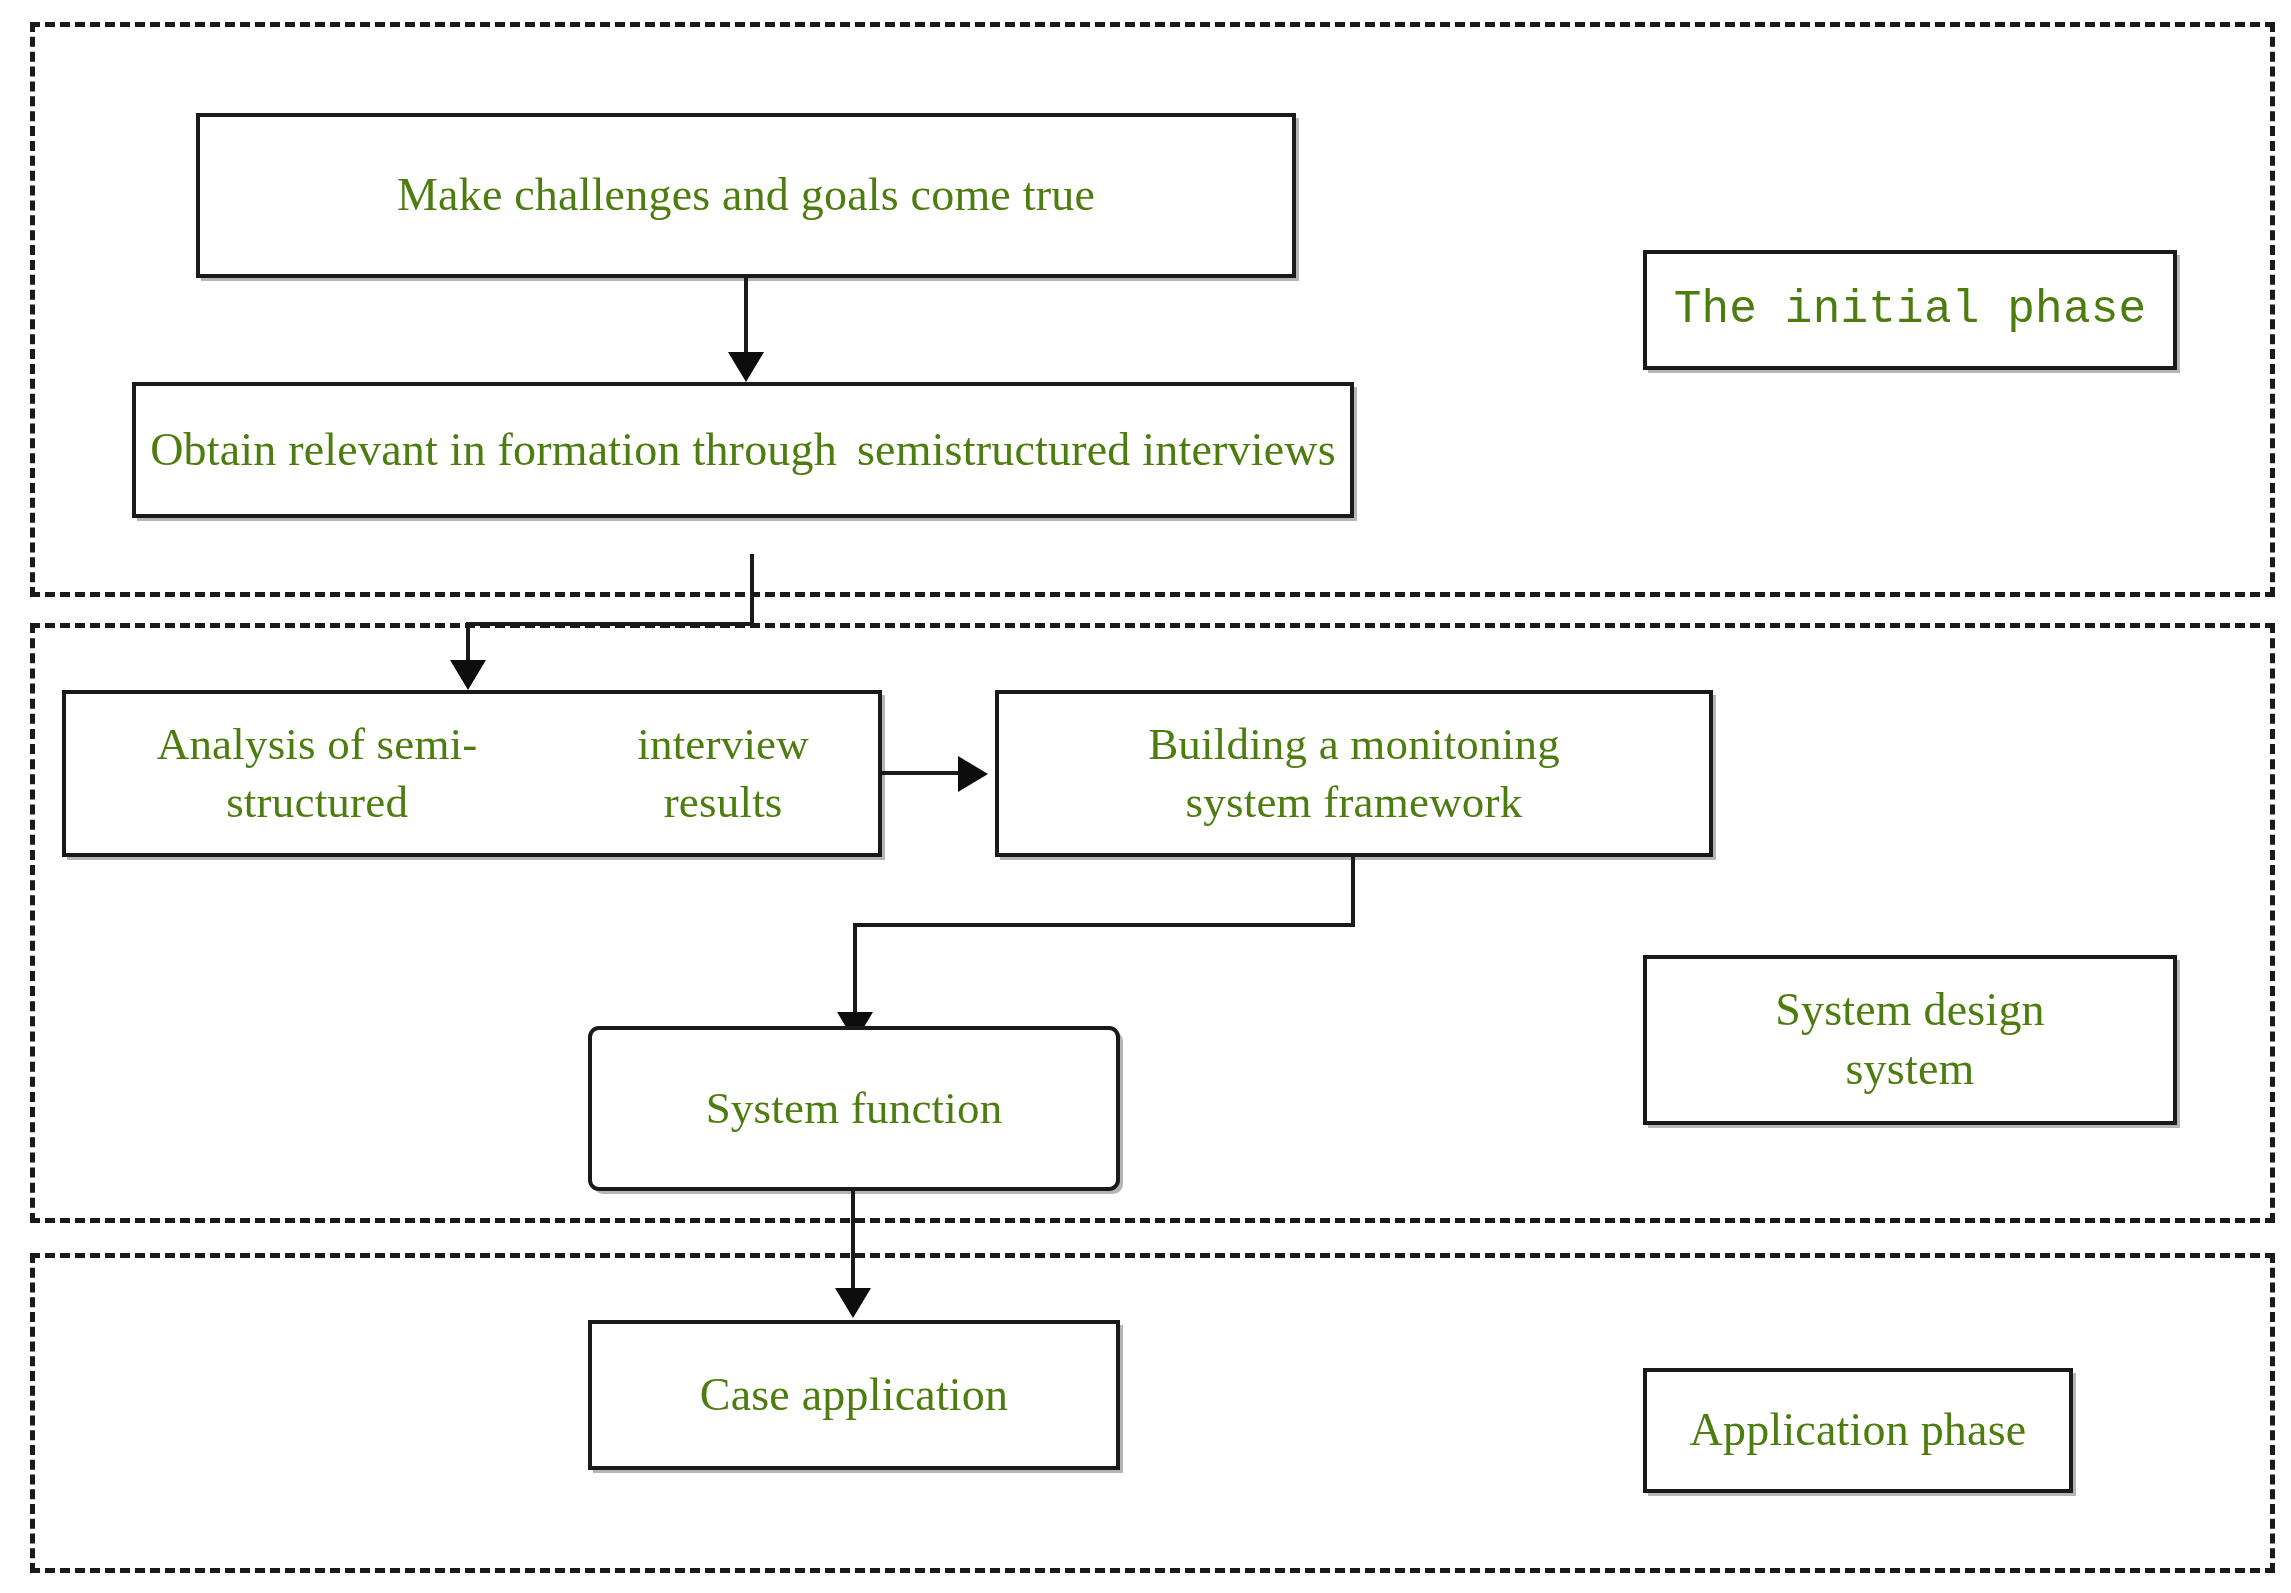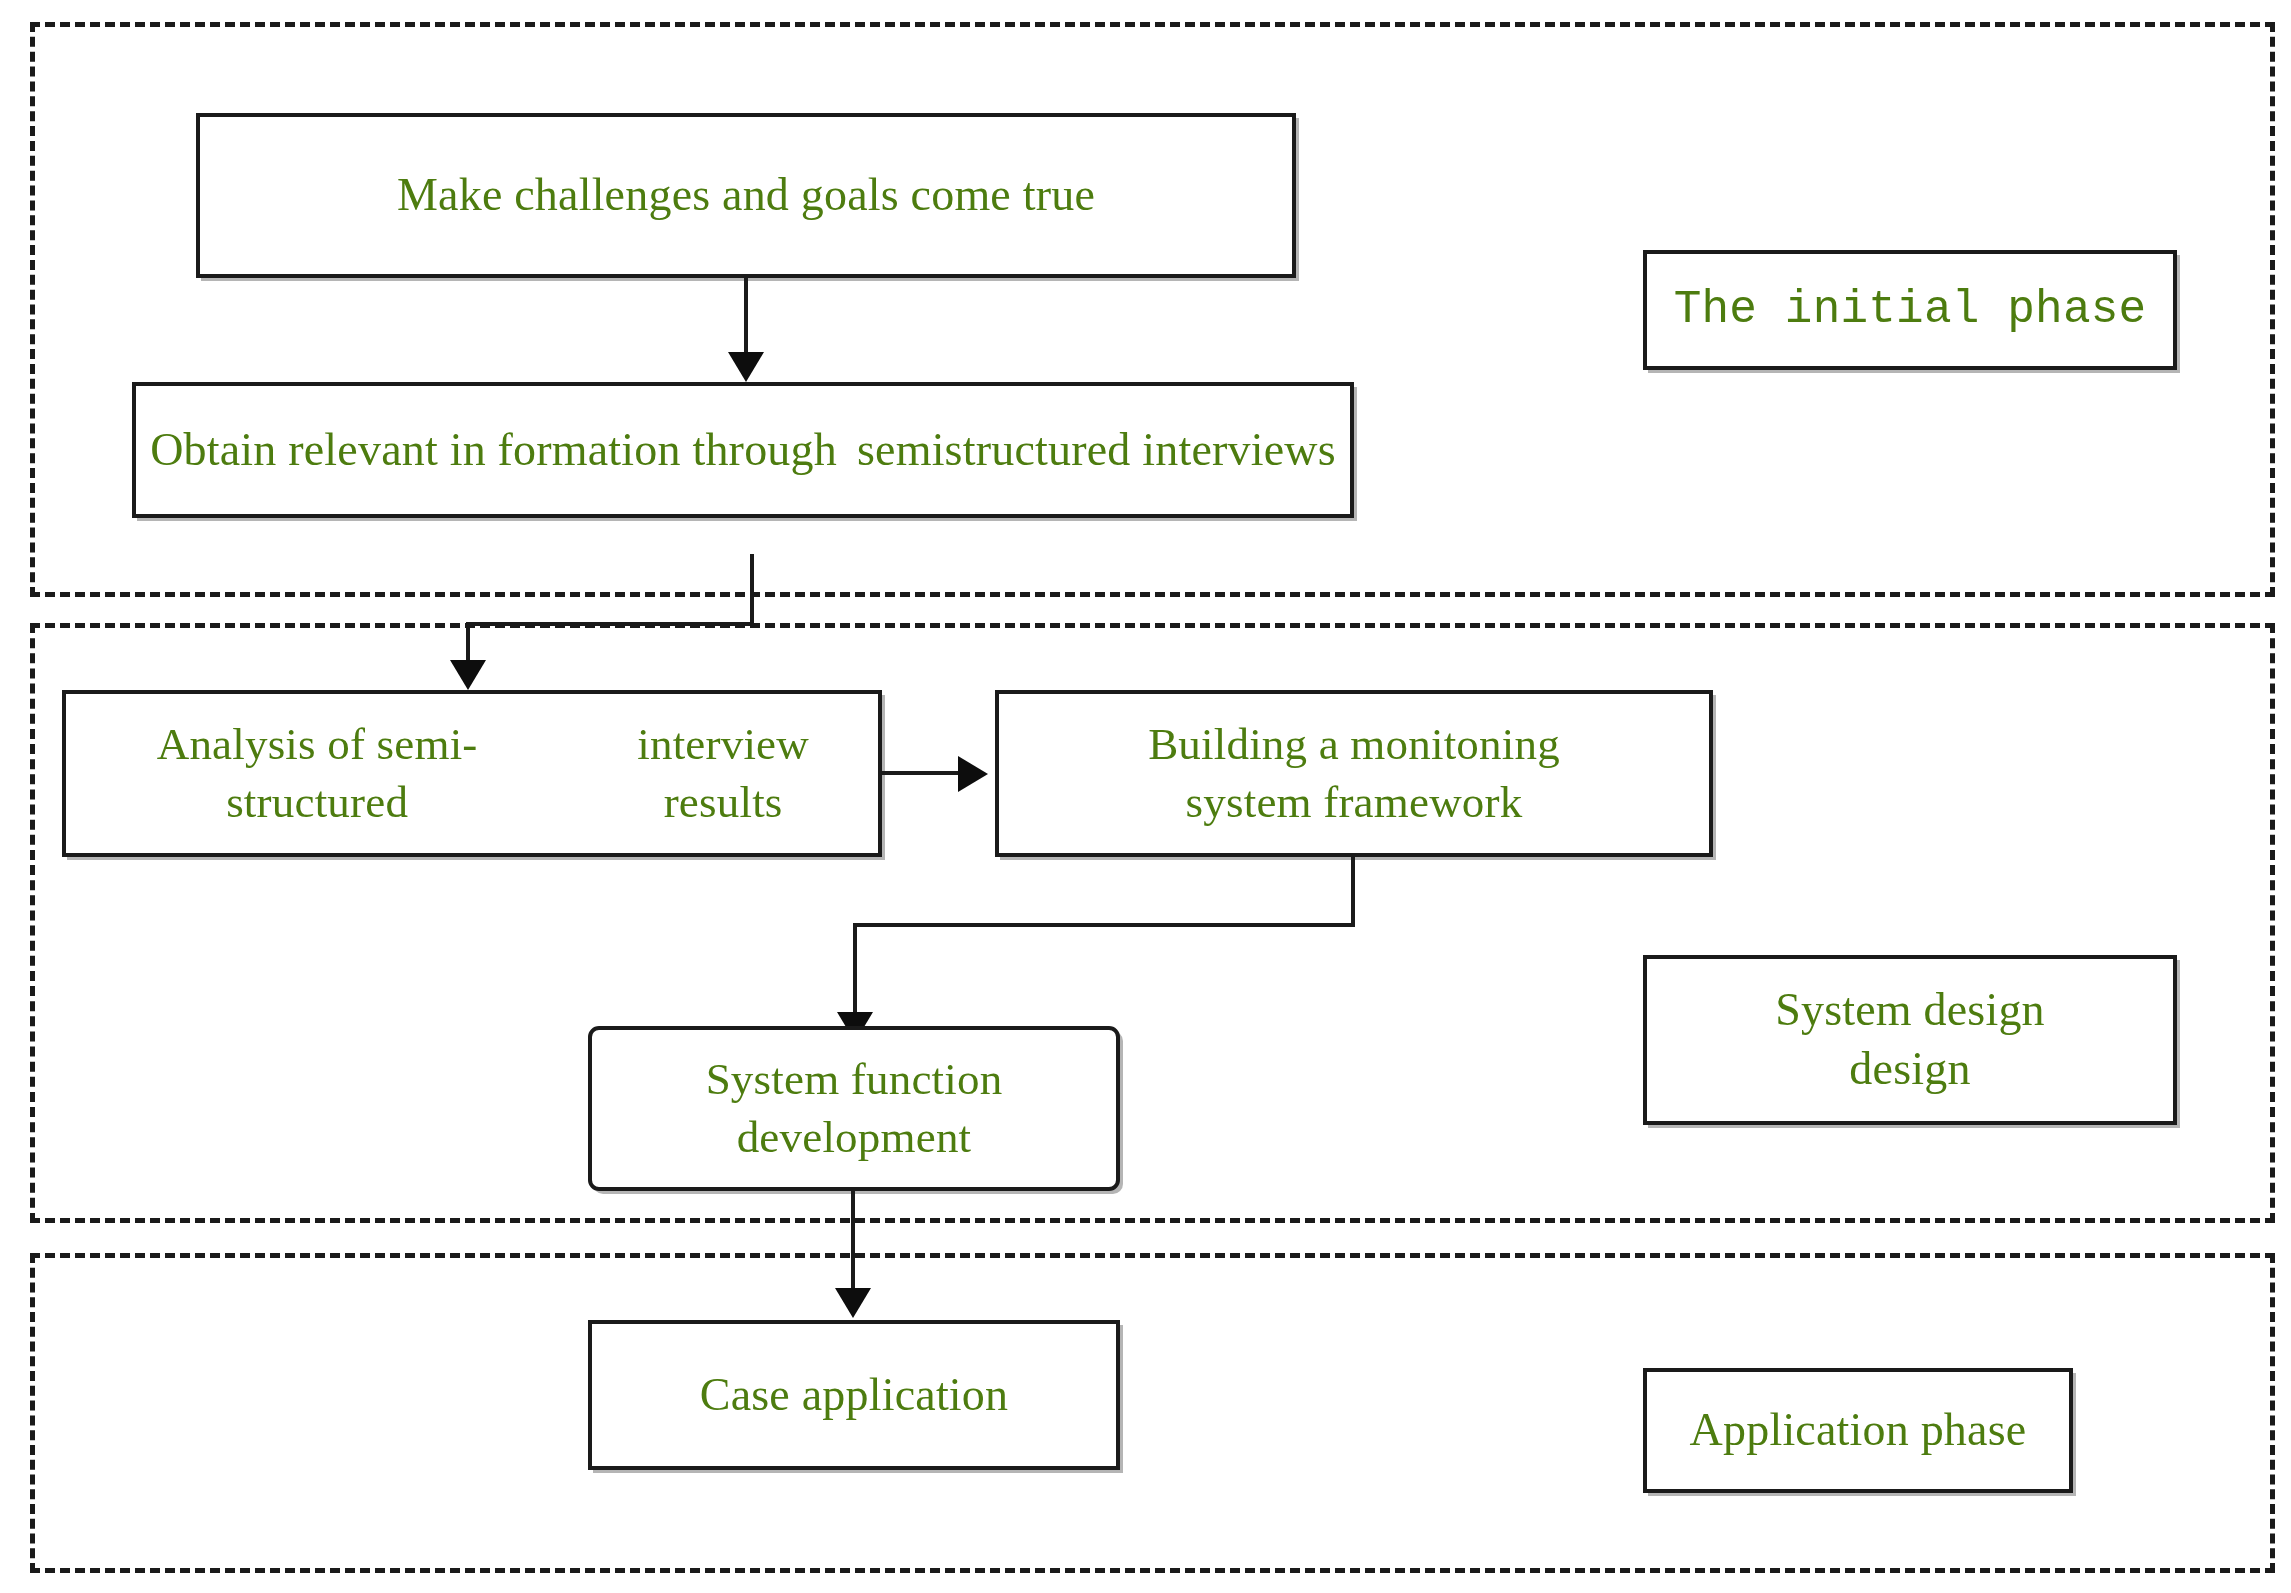--- a/index.html
+++ b/index.html
@@ -121,26 +121,25 @@
     <span class="label">system framework</span>
   </div>
 
   <div class="vline" style="left:1351px; top:855px; height:72px;"></div>
   <div class="hline" style="left:853px; top:923px; width:502px;"></div>
   <div class="vline" style="left:853px; top:923px; height:105px;"></div>
   <div class="arrow-down" style="left:837px; top:1012px;"></div>
 
   <div class="node fs-mid" style="left:588px; top:1026px; width:532px; height:165px; flex-direction:column;border-radius:11px;">
     <span class="label">System function</span>
-    <span class="label">development</span>
   </div>
 
   <div class="node fs-big" style="left:1643px; top:955px; width:534px; height:170px; flex-direction:column;">
     <span class="label">System design</span>
-    <span class="label">design</span>
+    <span class="label">system</span>
   </div>
 
   <div class="vline" style="left:851px; top:1191px; height:105px;"></div>
   <div class="arrow-down" style="left:835px; top:1288px;"></div>
 
   <div class="node fs-big" style="left:588px; top:1320px; width:532px; height:150px;">
     <span class="label">Case application</span>
   </div>
 
   <div class="node fs-big" style="left:1643px; top:1368px; width:430px; height:125px;">

